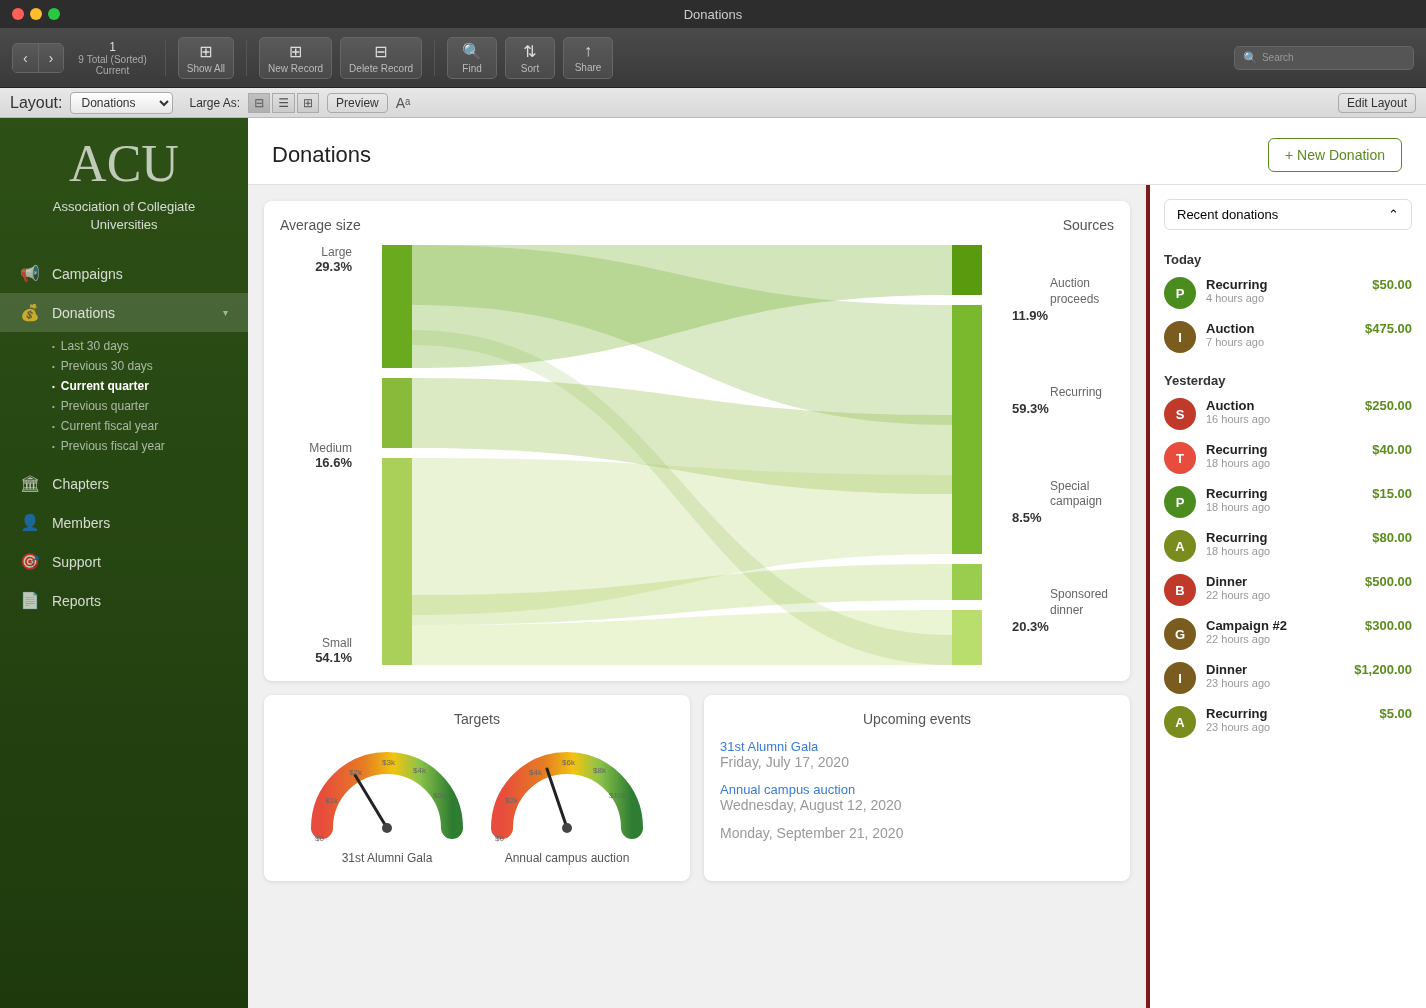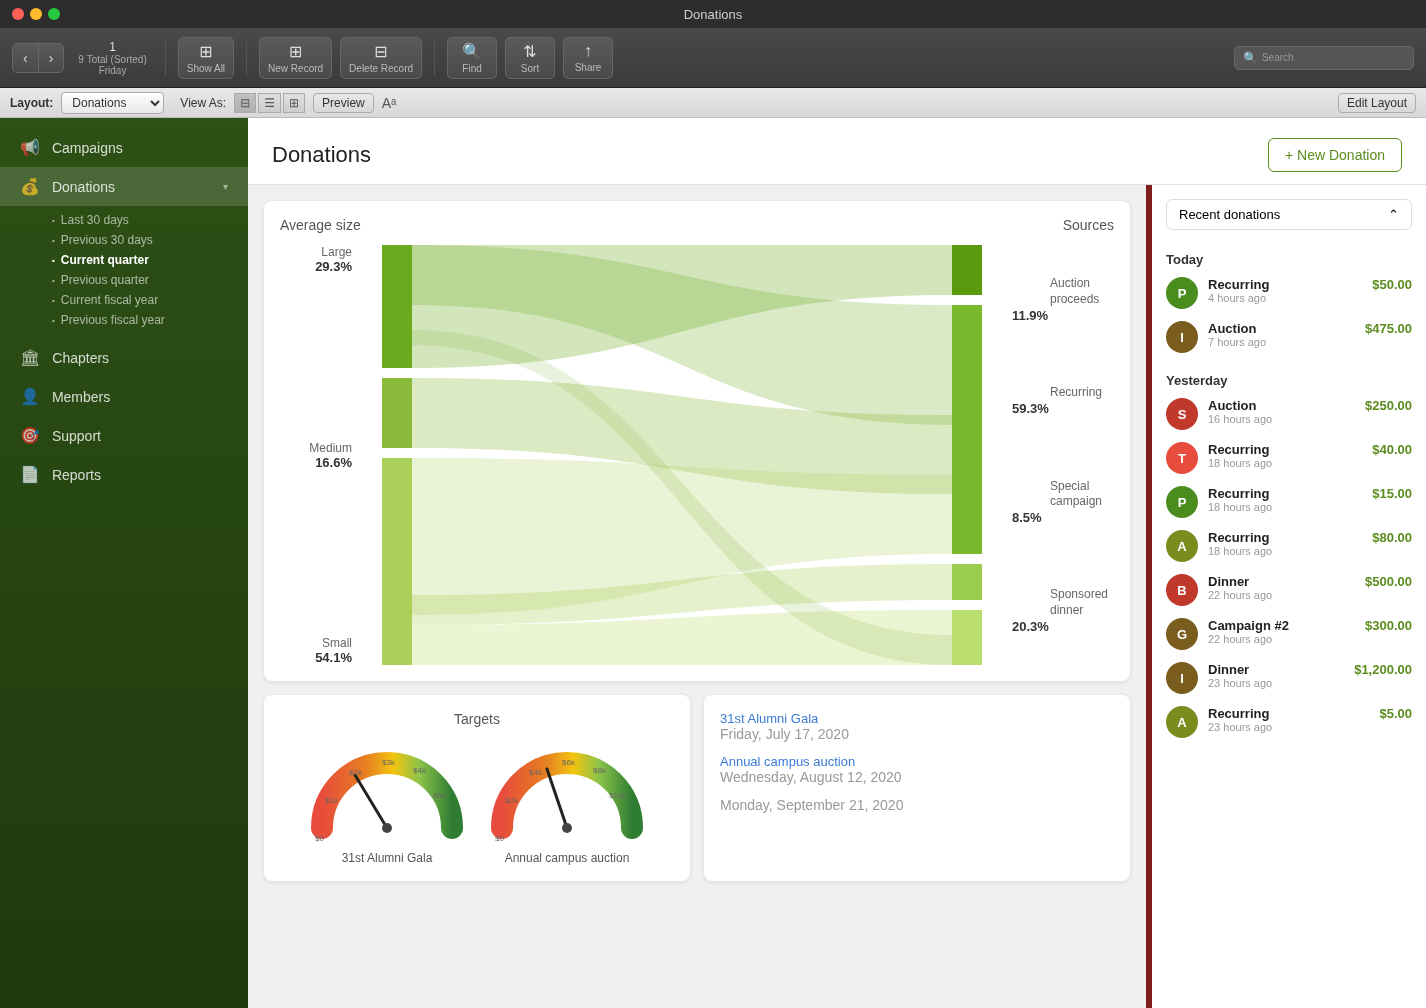--- a/index.html
+++ b/index.html
@@ -89,21 +89,21 @@
     
     .layout-bar {
       background: linear-gradient(to bottom, #e8e8e8, #d8d8d8);
       height: 30px;
       display: flex;
       align-items: center;
       padding: 0 10px;
       gap: 8px;
       border-bottom: 1px solid #bbb;
     }
-    .layout-label { font-size: 12px; color: #333; font-weight: bold; }
+    .layout-label { font-size: 16px; color: #333; }
     .layout-select {
       background: linear-gradient(to bottom, #fff, #e8e8e8);
       border: 1px solid #aaa;
       border-radius: 4px;
       padding: 2px 20px 2px 6px;
       font-size: 12px;
       color: #333;
       cursor: pointer;
     }
     .view-as-label { font-size: 12px; color: #333; margin-left: 8px; }
@@ -273,21 +273,21 @@
     }
     .events-title { font-size: 14px; color: #555; text-align: center; margin-bottom: 12px; }
     .event-item { margin-bottom: 12px; }
     .event-name { font-size: 13px; color: #3a7bd5; font-weight: 500; cursor: pointer; }
     .event-date { font-size: 14px; color: #999; }
 
     
     .right-panel {
       width: 280px;
       background: white;
-      border-left: 6px solid #7f1d1d;
+      border-left: 4px solid #7f1d1d;
       display: flex;
       flex-direction: column;
       padding: 14px;
       overflow-y: auto;
     }
     .recent-donations-btn {
       background: white;
       border: 1.5px solid #ddd;
       border-radius: 6px;
       padding: 7px 12px;
@@ -341,21 +341,21 @@
 <div class="toolbar">
   <div class="nav-arrows">
     <button class="nav-arrow">‹</button>
     <button class="nav-arrow">›</button>
   </div>
   <div class="records-info">
     <span class="records-count">1</span>
     <span class="records-label">
       <span>9</span>&nbsp;<span>Total (Sorted)</span>
     </span>
-    <span class="records-label">Friday</span>
+    <span class="records-label">Current</span>
   </div>
   <div class="toolbar-separator"></div>
   <button class="tb-btn">
     <span class="tb-icon">⊞</span>
     <span class="tb-label">Show All</span>
   </button>
   <div class="toolbar-separator"></div>
   <button class="tb-btn">
     <span class="tb-icon">⊞</span>
     <span class="tb-label">New Record</span>
@@ -381,34 +381,38 @@
     <span>🔍</span>
     <input type="text" placeholder="Search" style="">
   </div>
 </div>
 
 <div class="layout-bar">
   <span class="layout-label">Layout:</span>
   <select class="layout-select">
     <option>Donations</option>
   </select>
-  <span class="view-as-label">View As:</span>
+  <span class="view-as-label">Large As:</span>
   <div class="view-icons">
     <button class="view-icon active">⊟</button>
     <button class="view-icon">☰</button>
     <button class="view-icon">⊞</button>
   </div>
   <button class="preview-btn">Preview</button>
   <span class="aa-icon">Aᵃ</span>
   <button class="edit-layout-btn">Edit Layout</button>
 </div>
 
 <div class="main-layout">
 
   <div class="sidebar">
+    <div class="sidebar-logo">
+      <div class="logo-text">ACU</div>
+      <div class="org-name">Association of Collegiate Universities</div>
+    </div>
     <div class="sidebar-nav">
       <div class="nav-item">
         <span class="nav-icon">📢</span>
         <span class="nav-item-label">Campaigns</span>
       </div>
       <div class="nav-item active">
         <span class="nav-icon">💰</span>
         <span class="nav-item-label">Donations</span>
         <span class="nav-chevron">▾</span>
       </div>
@@ -575,20 +579,21 @@
                   <text x="75" y="22" font-size="8" fill="#666">$6k</text>
                   <text x="106" y="30" font-size="8" fill="#666">$8k</text>
                   <text x="122" y="55" font-size="8" fill="#666">$10k</text>
                 </svg>
                 <div class="gauge-label">Annual campus auction</div>
               </div>
             </div>
           </div>
 
           <div class="events-card">
+            <div class="events-title">Upcoming events</div>
             <div class="event-item">
               <div class="event-name">31st Alumni Gala</div>
               <div class="event-date">Friday, July 17, 2020</div>
             </div>
             <div class="event-item">
               <div class="event-name">Annual campus auction</div>
               <div class="event-date">Wednesday, August 12, 2020</div>
             </div>
             <div class="event-item">
               <div class="event-date">Monday, September 21, 2020</div>

